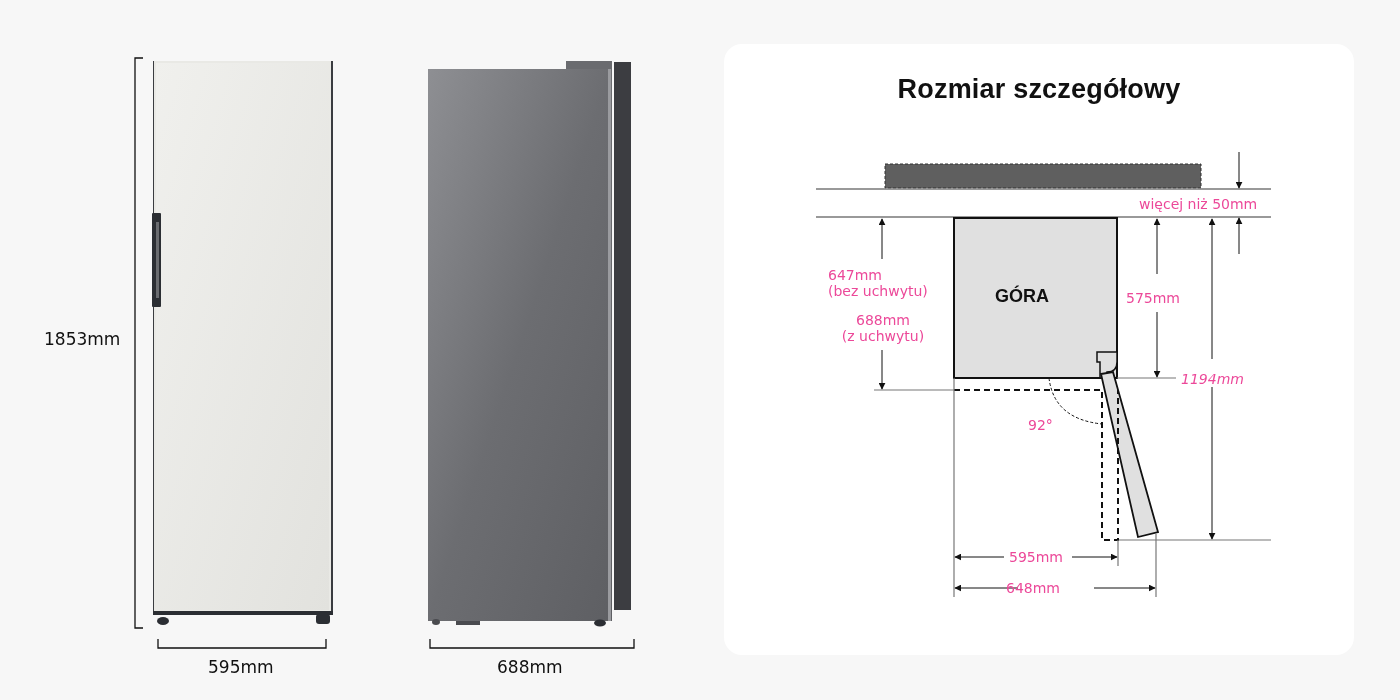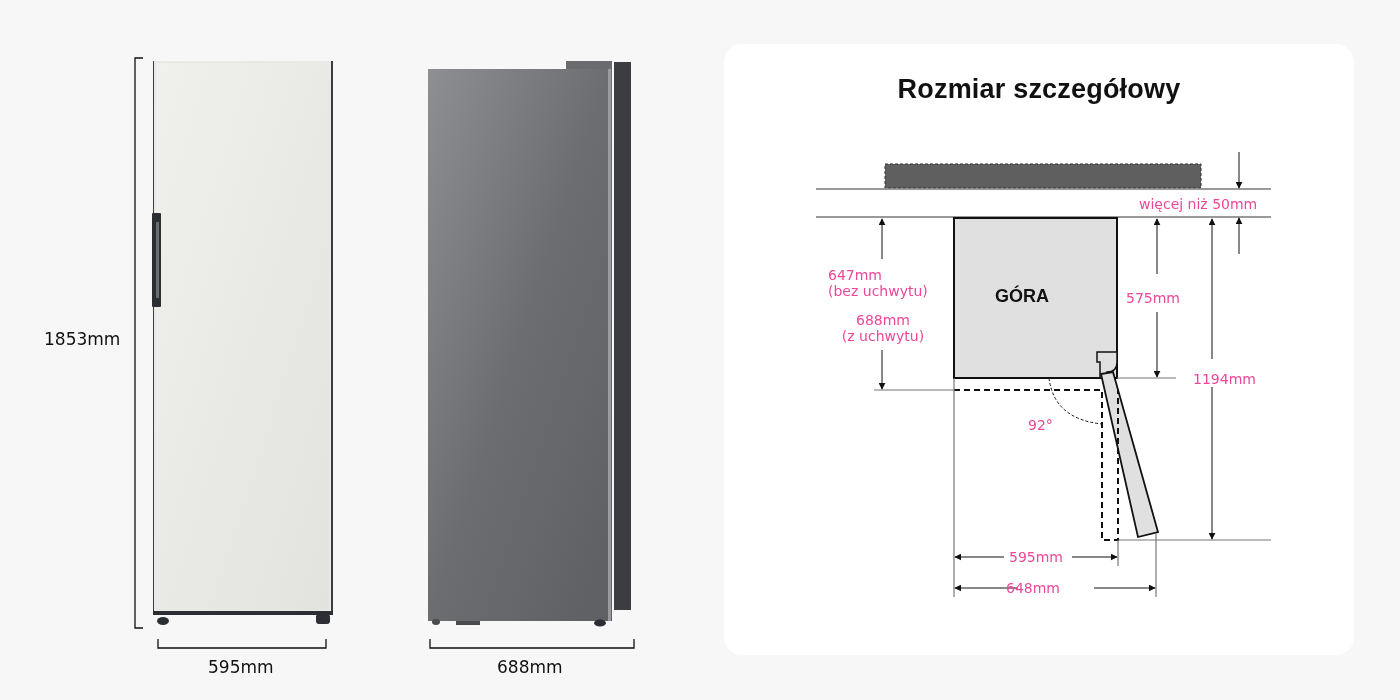--- a/index.html
+++ b/index.html
@@ -128,17 +128,17 @@
     <div>(bez uchwytu)</div>
   </div>
   <div class="small" style="left:104px;top:268px;width:110px;text-align:center;">
     <div>688mm</div>
     <div>(z uchwytu)</div>
   </div>
 
   <div class="abs" style="left:230px;top:242px;width:136px;text-align:center;font-size:18px;font-weight:bold;font-family:'Liberation Sans',sans-serif;">GÓRA</div>
 
   <div class="small" style="left:402px;top:246px;">575mm</div>
-  <div class="small" style="left:469px;top:327px;">1194mm</div>
+  <div class="small" style="left:457px;top:327px;font-style:italic;">1194mm</div>
   <div class="small" style="left:304px;top:373px;">92°</div>
   <div class="small" style="left:285px;top:505px;">595mm</div>
   <div class="small" style="left:282px;top:536px;">648mm</div>
 </div>
 
 </body></html>

